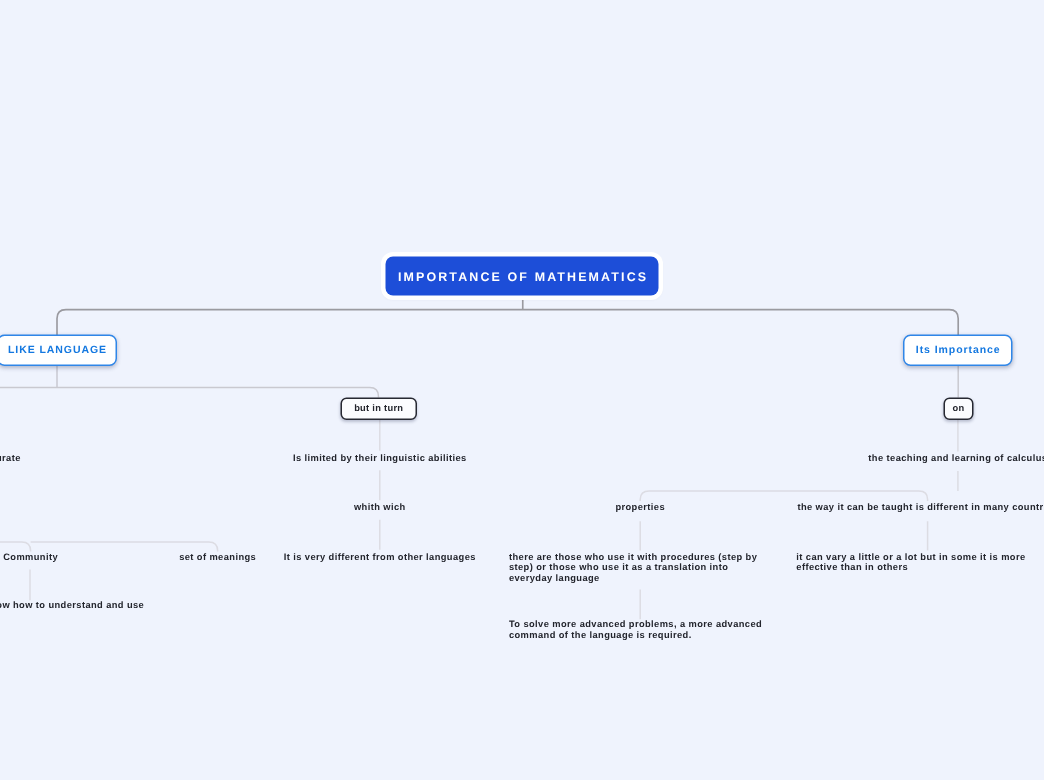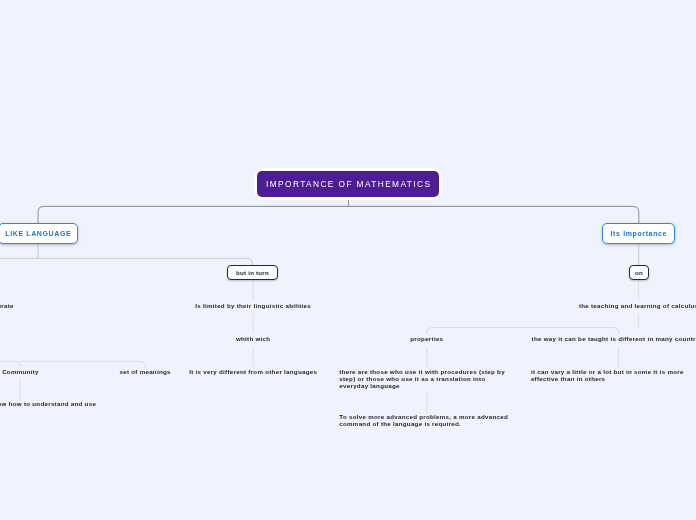--- a/index.html
+++ b/index.html
@@ -1,21 +1,21 @@
 <!DOCTYPE html>
 <html><head>
 <meta charset="utf-8">
 <style>
   html,body{margin:0;padding:0;}
   body{width:696px;height:520px;overflow:hidden;background:#eff3fd;
        font-family:"Liberation Sans",sans-serif;-webkit-font-smoothing:antialiased;}
   #canvas{position:absolute;left:0;top:0;width:696px;height:520px;overflow:hidden;}
   svg.links{position:absolute;left:0;top:0;width:696px;height:520px;pointer-events:none;}
   .node{position:absolute;box-sizing:border-box;}
-  .root-node{background:#4c1d95;color:#fff;font-weight:normal;font-size:8.3px;letter-spacing:1.42px;text-indent:1.42px;
+  .root-node{background:#1d4ed8;color:#fff;font-weight:bold;font-size:8.3px;letter-spacing:1.42px;text-indent:1.42px;
     border-radius:5px;display:flex;align-items:center;justify-content:center;
     box-shadow:0 0 0 3px #fff, 0 1px 3px rgba(30,40,80,.35);}
   .blue-node{background:#fff;color:#1478e0;font-weight:bold;font-size:7px;letter-spacing:.62px;text-indent:.62px;
     border-radius:5px;border:1.4px solid #2f86e8;display:flex;align-items:center;justify-content:center;
     box-shadow:0 1px 3px rgba(30,40,80,.3);}
   .dark-node{background:#fbfcfe;color:#22242c;font-weight:bold;font-size:6.2px;letter-spacing:.2px;
     border-radius:4px;border:1.25px solid #272932;display:flex;align-items:center;justify-content:center;
     box-shadow:0 1px 2px rgba(30,40,80,.25);}
   .text-wrap{position:absolute;display:flex;justify-content:center;}
   .text-node{font-size:6.2px;font-weight:bold;color:#22242c;line-height:6.85px;

